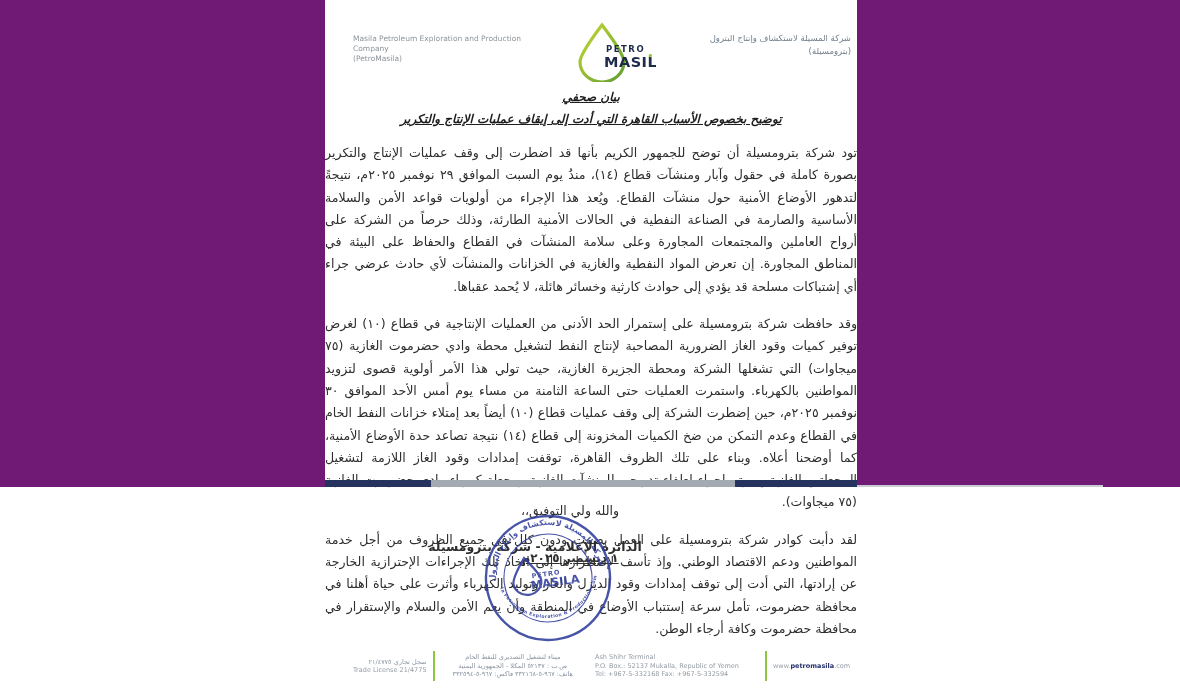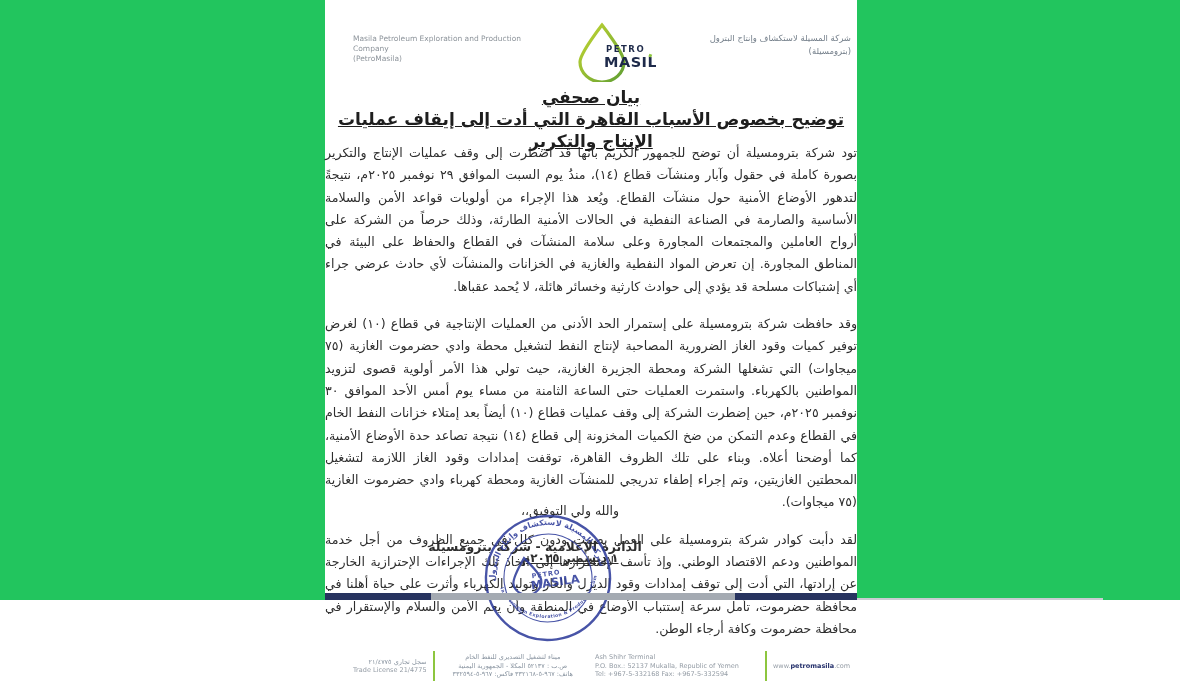--- a/index.html
+++ b/index.html
@@ -1,32 +1,32 @@
 <!DOCTYPE html>
 <html lang="ar"><head>
 <meta charset="utf-8">
 <style>
   html,body{margin:0;padding:0;}
   body{
     width:1180px;height:694px;overflow:hidden;background:#ffffff;
     font-family:"DejaVu Sans",sans-serif;
     -webkit-font-smoothing:antialiased;
   }
-  .canvas{position:relative;width:1180px;height:600px;background:#22c55e;}
+  .canvas{position:relative;width:1180px;height:487px;background:#701a75;}
   .doc{position:absolute;left:325px;top:0;width:532px;height:694px;background:#fff;}
 
   
   .doc-header{position:absolute;top:22px;left:0;width:532px;display:flex;align-items:flex-start;justify-content:space-between;}
   .hdr-en{width:175px;margin-left:28px;font-size:7.5px;line-height:10px;color:#8d949b;text-align:left;padding-top:12px;}
   .hdr-logo{width:92px;height:60px;position:relative;flex:0 0 auto;}
   .hdr-ar{width:160px;margin-right:6px;font-size:8.5px;line-height:13px;color:#76818c;text-align:right;direction:rtl;padding-top:10px;}
 
   
   .title-block{position:absolute;top:86px;left:0;width:532px;text-align:center;direction:rtl;color:#1e1e1e;}
-  .title-block .t{font-weight:bold;text-decoration:underline;font-size:17px;line-height:22px;}
+  .title-block .t{font-weight:bold;text-decoration:underline;font-size:12px;line-height:22px;font-style:italic;}
 
   
   .body-text{position:absolute;top:142px;right:0;width:532px;direction:rtl;color:#2e2e2e;}
   .body-text p{margin:0 0 15px 0;font-size:12.6px;line-height:22.3px;text-align:justify;}
 
   
   .closing{position:absolute;top:503px;left:95px;width:300px;text-align:center;direction:rtl;font-size:12.5px;font-weight:normal;color:#2e2e2e;}
   .sig-dept{position:absolute;top:539px;left:58px;width:304px;text-align:center;direction:rtl;font-size:12.5px;font-weight:bold;color:#2e2e2e;}
   .sig-date{position:absolute;top:551px;left:95px;width:300px;text-align:center;direction:rtl;font-size:12px;font-weight:bold;color:#2e2e2e;text-decoration:underline;}
   .stamp{position:absolute;top:513px;left:158px;width:130px;height:130px;opacity:.88;transform:rotate(-8deg);}

